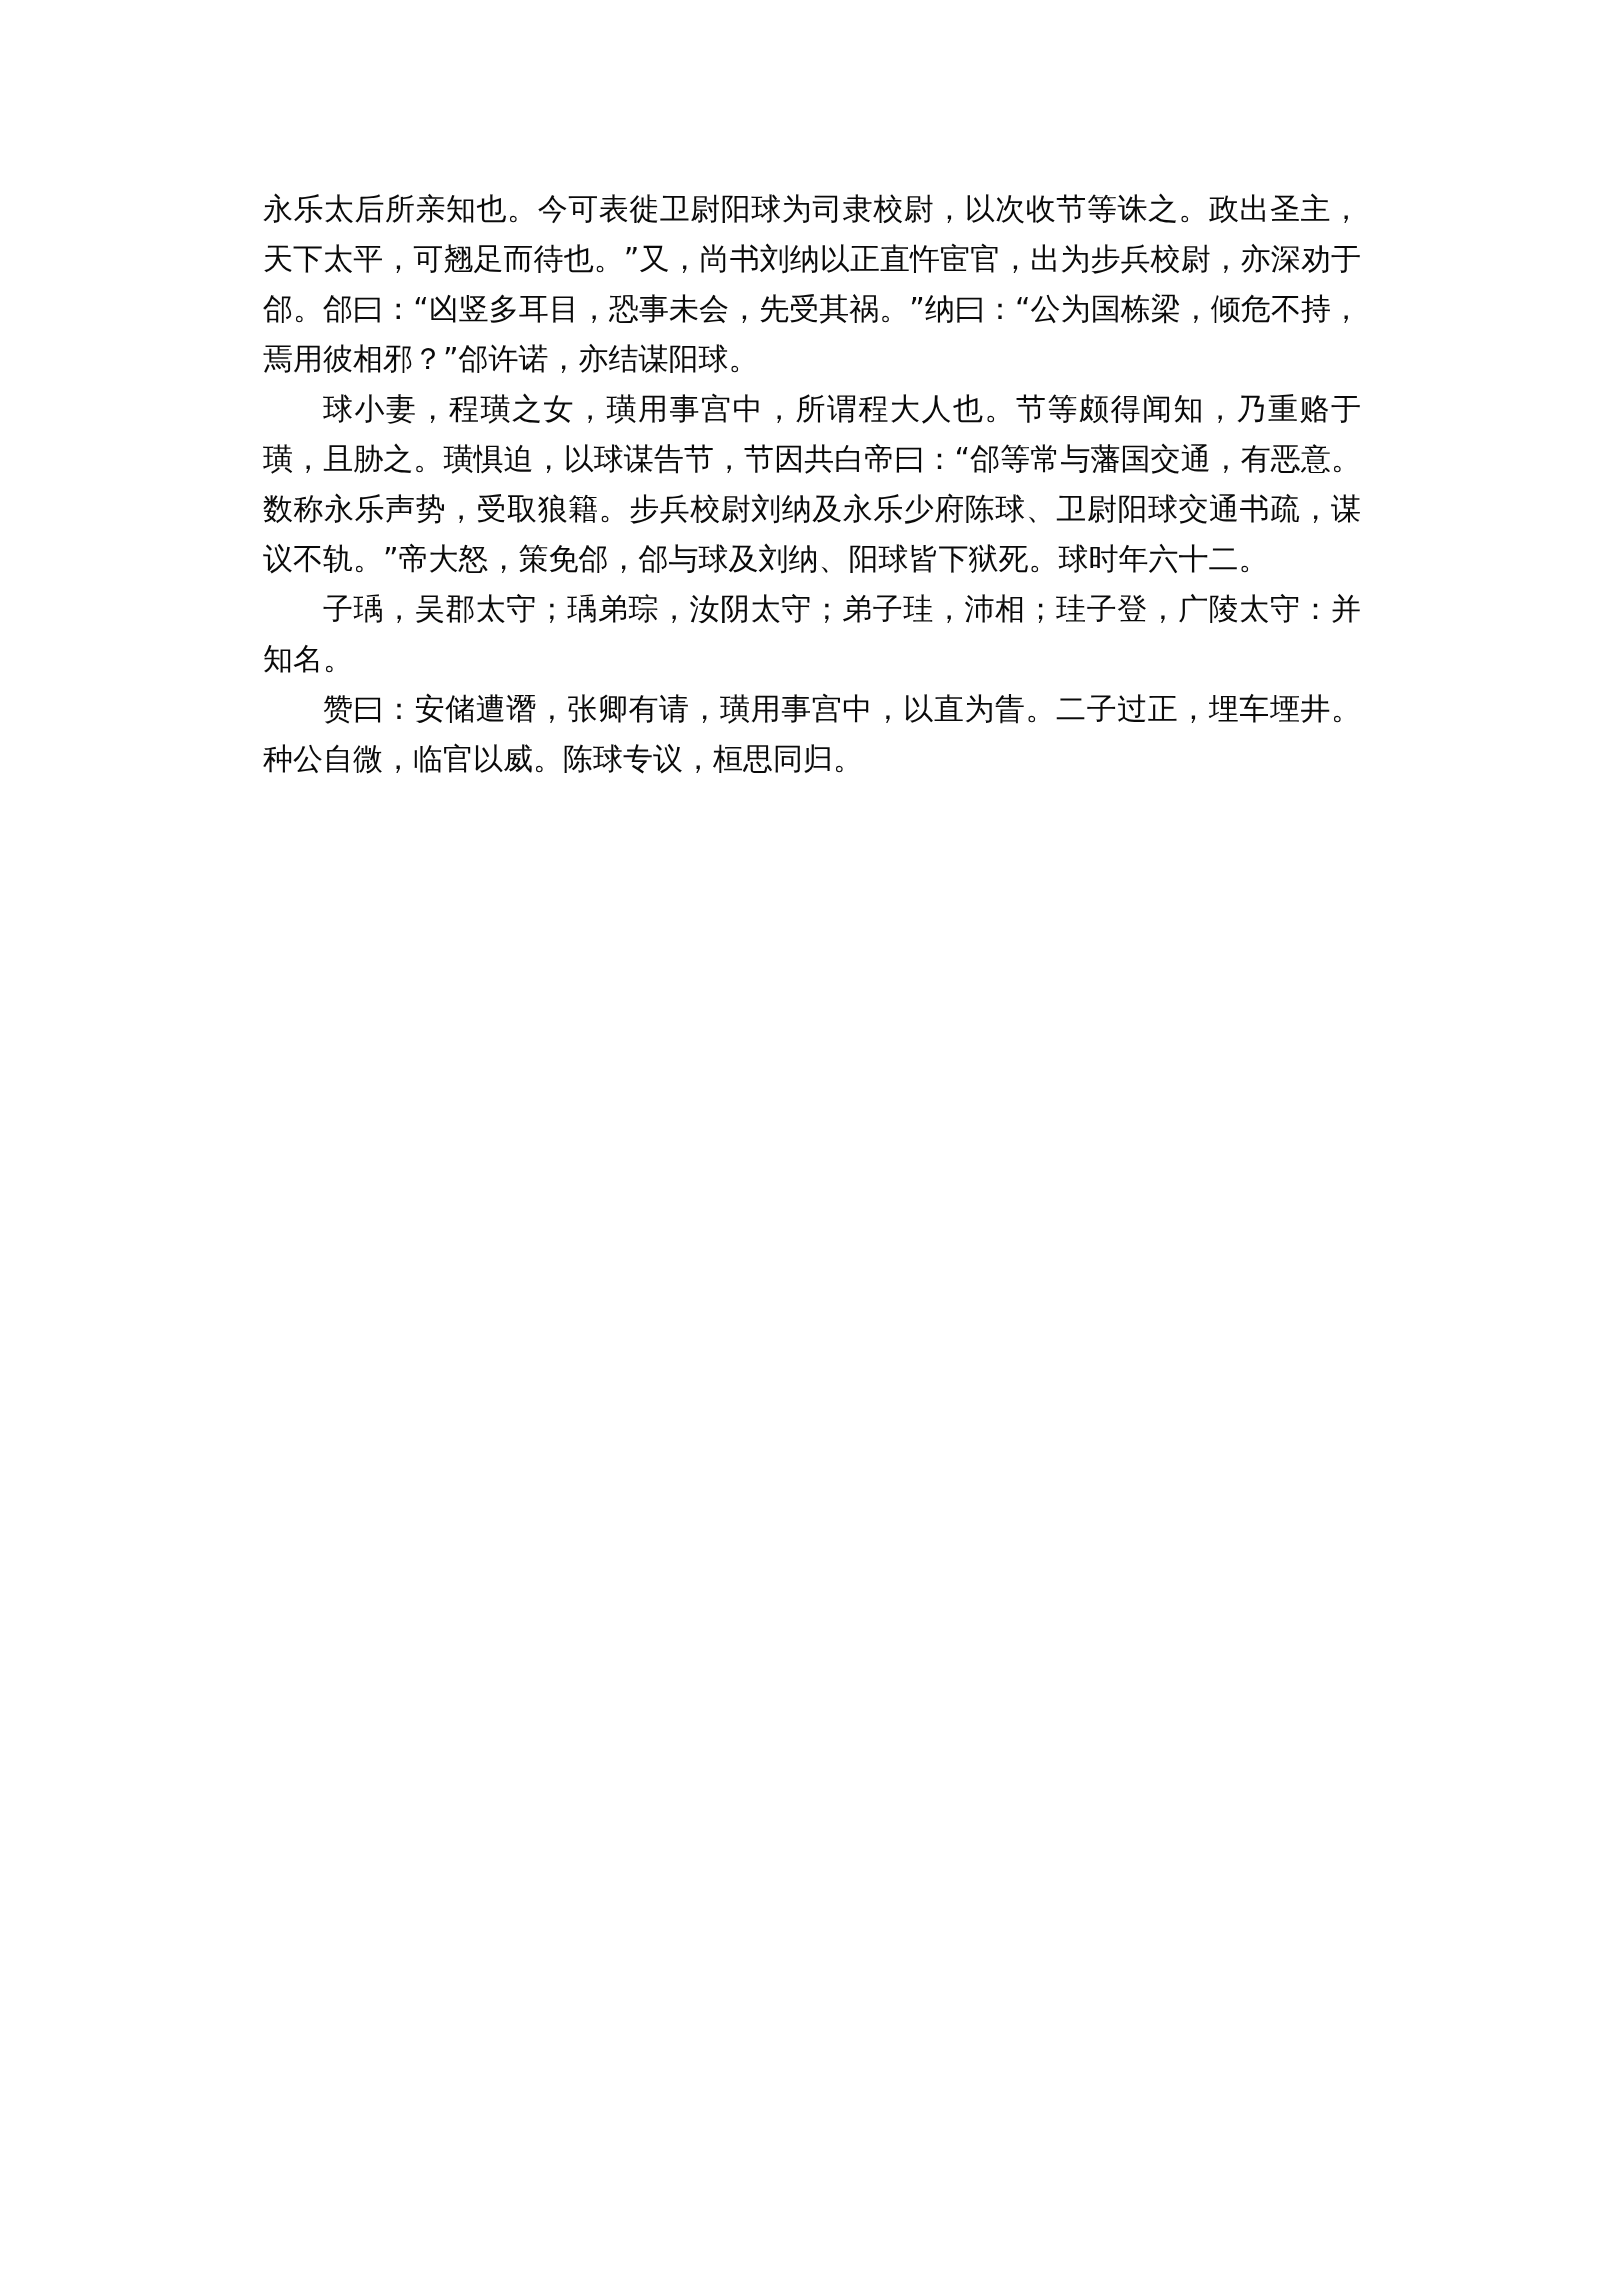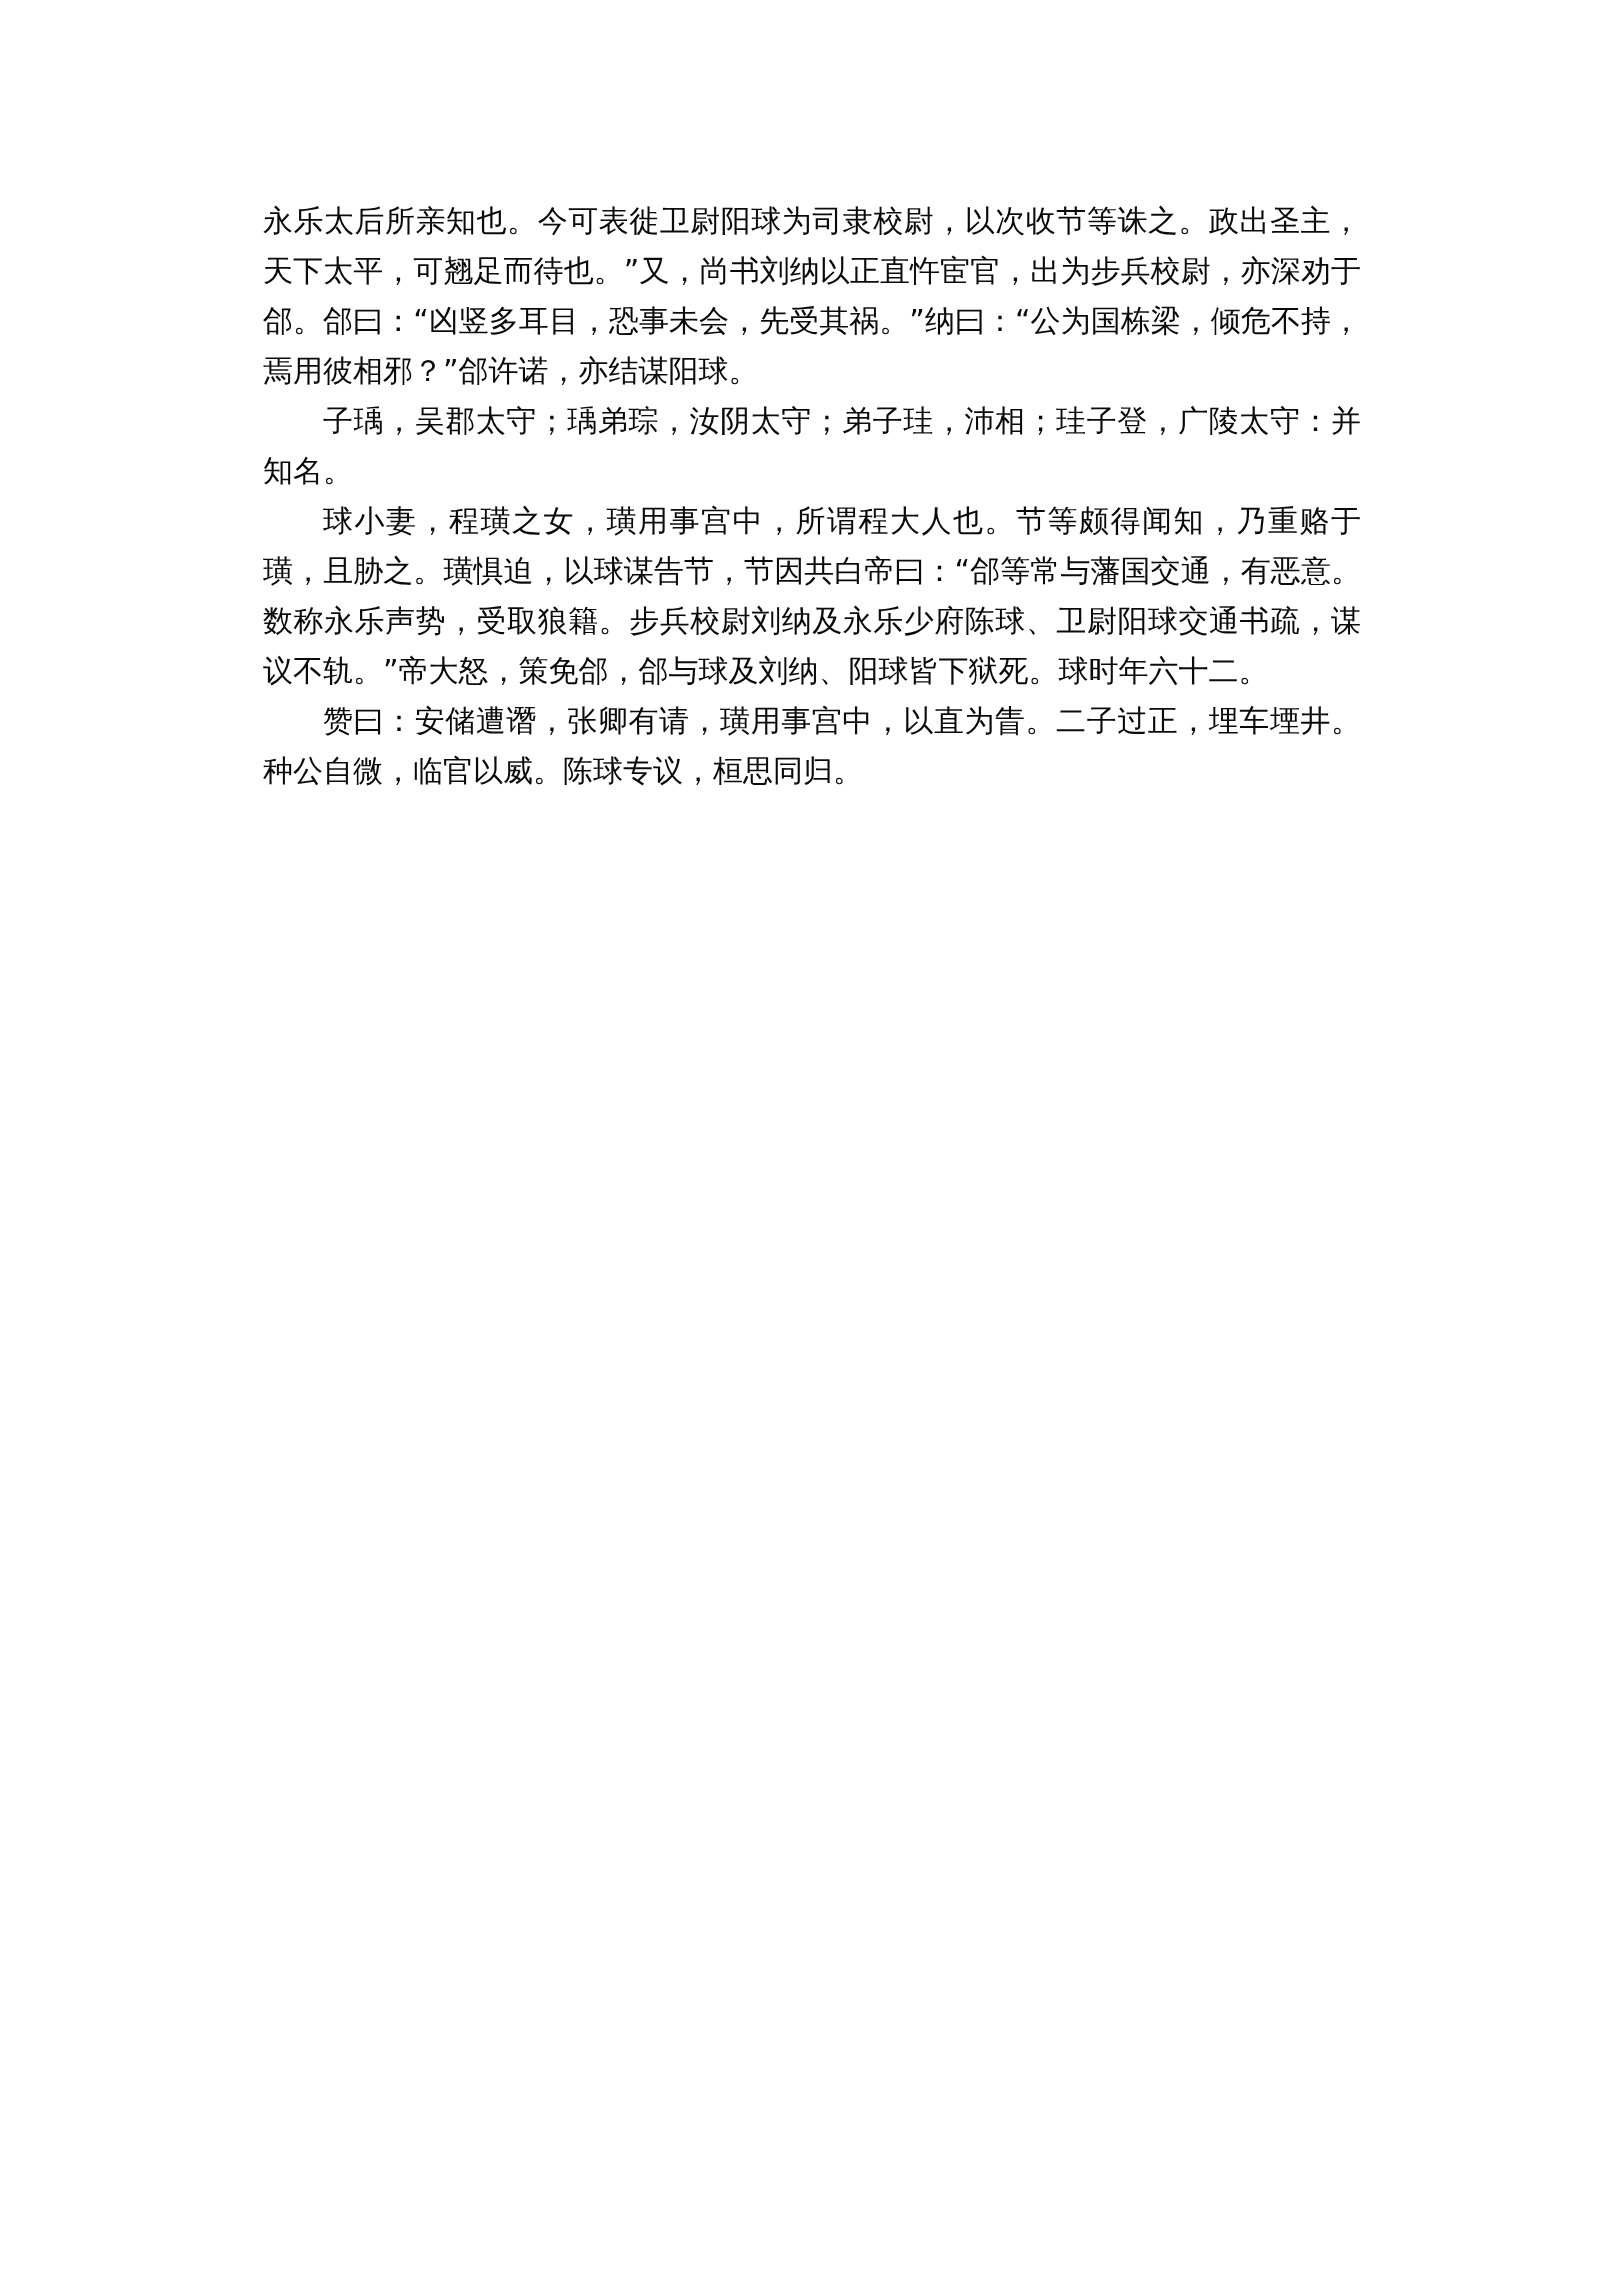--- a/index.html
+++ b/index.html
@@ -20,21 +20,21 @@
     position: absolute;
     left: 0;
     top: 0;
     width: 1622px;
     height: 2292px;
     background: #ffffff;
   }
   .text-block {
     position: absolute;
     left: 263px;
-    top: 196px;
+    top: 184px;
     width: 1098px;
   }
   .para {
     font-size: 30px;
     line-height: 50px;
     text-align: justify;
     text-justify: inter-ideograph;
     letter-spacing: 0px;
     margin: 0;
     color: #0a0a0a;
@@ -43,18 +43,18 @@
   .para.indent {
     text-indent: 60px;
   }
 </style>
 </head>
 <body>
 
 <div class="page">
   <div class="text-block">
     <p class="para">永乐太后所亲知也。今可表徙卫尉阳球为司隶校尉，以次收节等诛之。政出圣主，天下太平，可翘足而待也。”又，尚书刘纳以正直忤宦官，出为步兵校尉，亦深劝于郃。郃曰：“凶竖多耳目，恐事未会，先受其祸。”纳曰：“公为国栋梁，倾危不持，焉用彼相邪？”郃许诺，亦结谋阳球。</p>
+    <p class="para indent">球小妻，程璜之女，璜用事宫中，所谓程大人也。节等颇得闻知，乃重赂于璜，且胁之。璜惧迫，以球谋告节，节因共白帝曰：“郃等常与藩国交通，有恶意。数称永乐声势，受取狼籍。步兵校尉刘纳及永乐少府陈球、卫尉阳球交通书疏，谋议不轨。”帝大怒，策免郃，郃与球及刘纳、阳球皆下狱死。球时年六十二。</p>
     <p class="para indent">子瑀，吴郡太守；瑀弟琮，汝阴太守；弟子珪，沛相；珪子登，广陵太守：并知名。</p>
-    <p class="para indent">球小妻，程璜之女，璜用事宫中，所谓程大人也。节等颇得闻知，乃重赂于璜，且胁之。璜惧迫，以球谋告节，节因共白帝曰：“郃等常与藩国交通，有恶意。数称永乐声势，受取狼籍。步兵校尉刘纳及永乐少府陈球、卫尉阳球交通书疏，谋议不轨。”帝大怒，策免郃，郃与球及刘纳、阳球皆下狱死。球时年六十二。</p>
     <p class="para indent">赞曰：安储遭谮，张卿有请，璜用事宫中，以直为眚。二子过正，埋车堙井。种公自微，临官以威。陈球专议，桓思同归。</p>
   </div>
 </div>
 
 
 </body></html>

